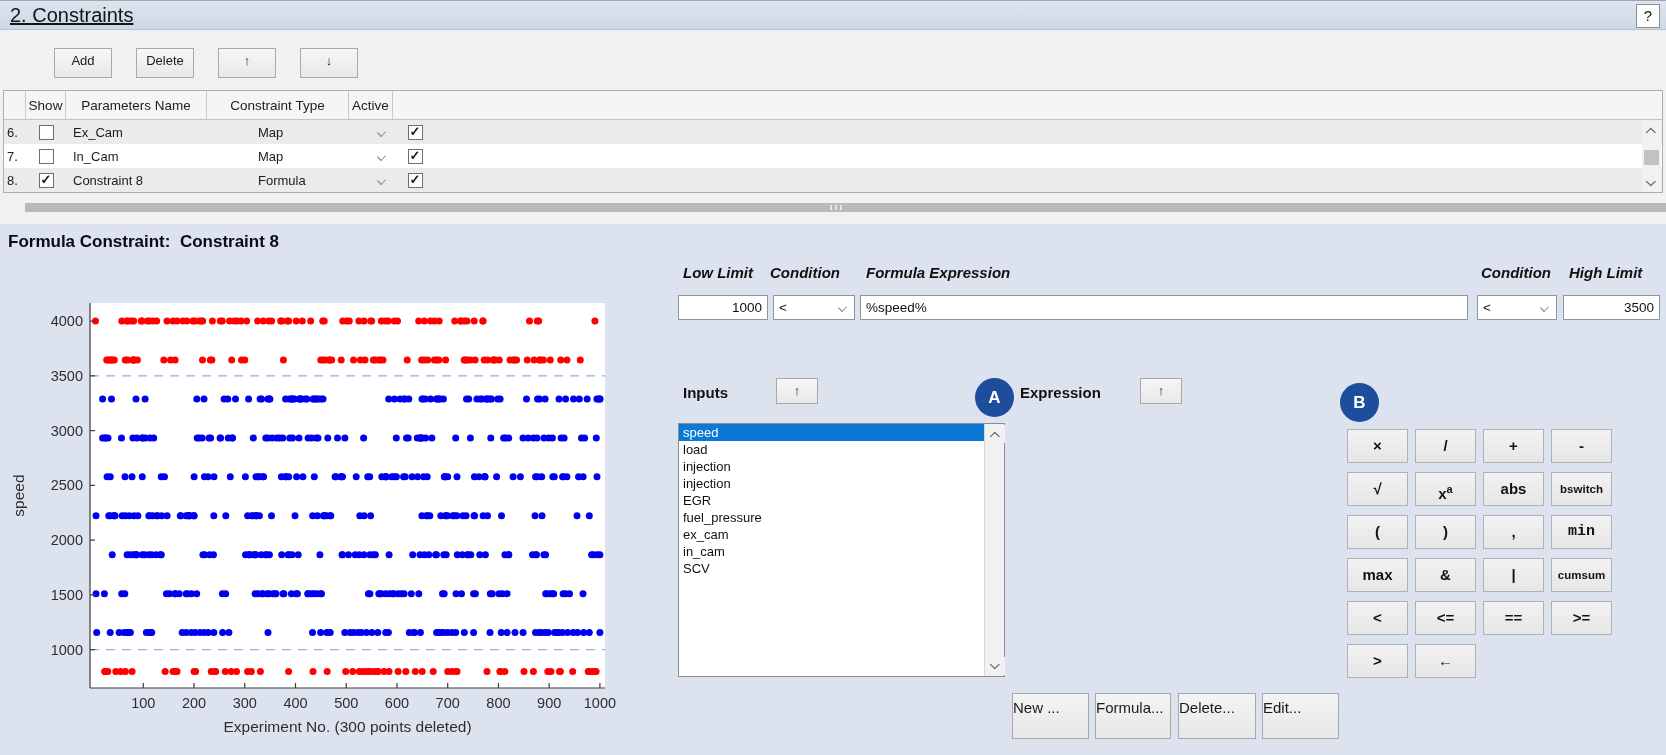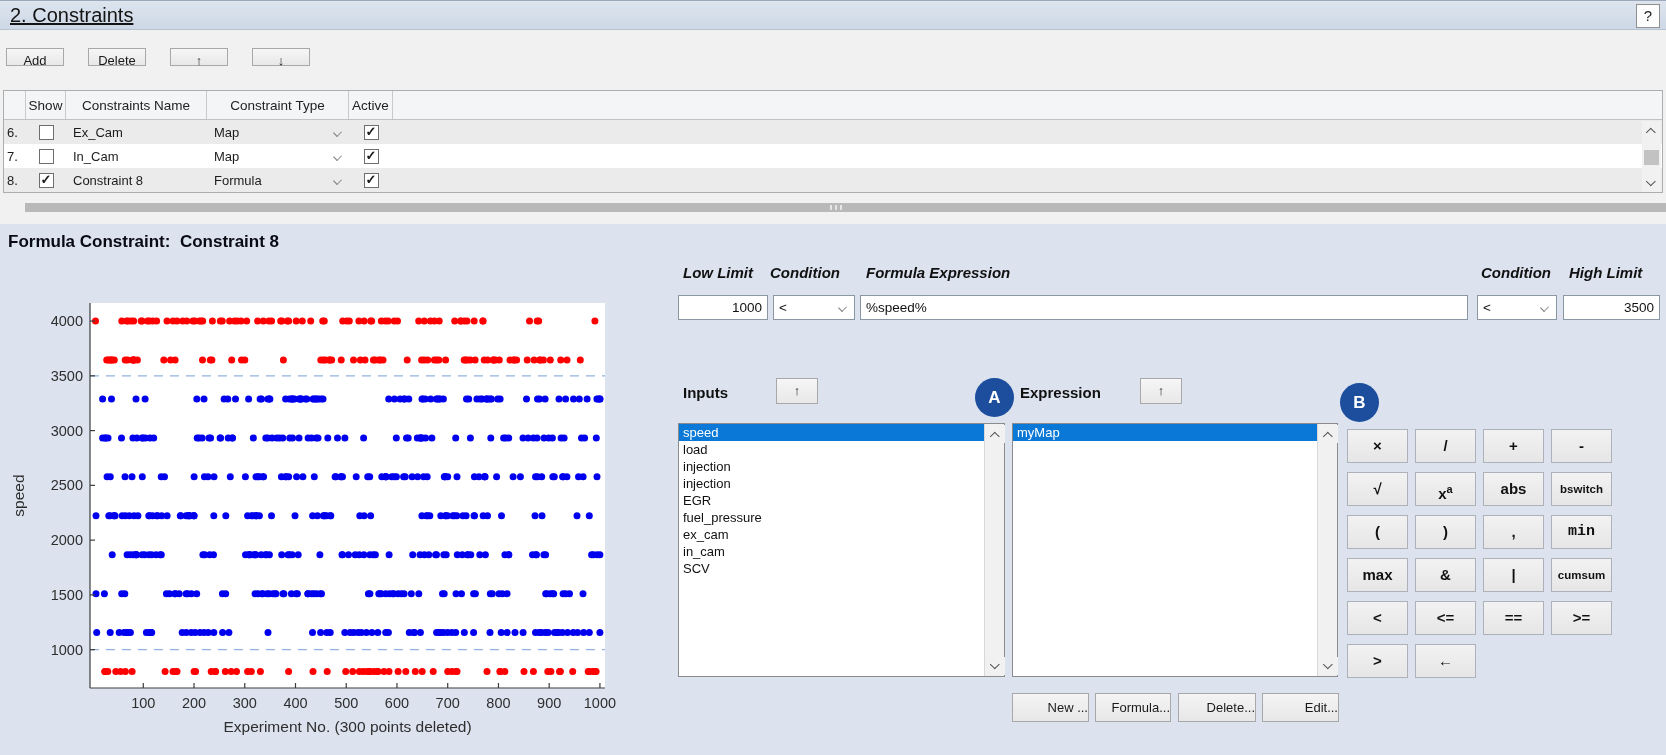--- a/index.html
+++ b/index.html
@@ -10,39 +10,39 @@
   #header { position:absolute; left:0; top:0; width:1666px; height:30px;
     background:linear-gradient(#dde4ee,#cdd8e6); border-top:1px solid #9aa8ba;
     border-bottom:1px solid #b8c3d2; }
   #header .title { position:absolute; left:10px; top:3px; font-size:20px; color:#141414;text-decoration:underline; }
   #help-btn { position:absolute; right:6px; top:3px; width:24px; height:24px;
     background:#fdfdfd; border:1px solid #8f8f8f; font-size:15px; color:#222;
     text-align:center; line-height:22px; cursor:default; }
 
   
   #toolbar { position:absolute; left:0; top:31px; width:1666px; height:59px; background:#f1f1f1; }
-  .tbtn { position:absolute; top:17px; height:18px; background:linear-gradient(#f6f6f6,#e8e8e8);
-    border:1px solid #a8a8ab; font-size:13px; color:#1a1a1a; text-align:center; }
+  .tbtn { position:absolute; top:17px; height:30px; background:linear-gradient(#f6f6f6,#e8e8e8);
+    border:1px solid #a8a8ab; font-size:13px; color:#1a1a1a; text-align:center;margin-left:48px; }
   .tbtn span { display:block; line-height:24px; }
 
   
   #ctable { position:absolute; left:3px; top:90px; width:1660px; height:103px;
     background:#fff; border:1px solid #adadad; }
   .thead { display:flex; height:29px; background:#f4f5f6; border-bottom:1px solid #c2c2c2; }
   .th { border-right:1px solid #c9c9c9; font-size:13.5px; color:#222;
     display:flex; align-items:center; justify-content:center; }
   .c-idx { width:22px; } .c-show { width:40px; } .c-name { width:141px; }
   .c-type { width:142px; } .c-active { width:44px; } .c-rest { flex:1; border-right:none; }
   .trow { display:flex; height:24px; align-items:center; font-size:13px; color:#1c1c1c; }
   .trow.alt { background:#ebebeb; }
   .cell { height:100%; display:flex; align-items:center; }
   .cell.c-idx { padding-left:3px; }
   .cell.c-show { justify-content:center; }
   .cell.c-name { padding-left:7px; }
-  .cell.c-type { padding-left:7px; position:relative; }
+  .cell.c-type { padding-left:7px; position:relative;margin-left:44px; }
   .cell.c-active { justify-content:center; }
   .chk { width:15px; height:15px; background:#fff; border:1px solid #6e6e6e;
     position:relative; display:inline-block; }
   .chk.on::after { content:"✓"; position:absolute; left:1px; top:-2px;
     font-size:13px; color:#1a1a1a; font-weight:bold; }
   .combo-chev { position:absolute; right:8px; top:9px; width:7px; height:7px;
     border-left:1.6px solid #7a7a7a; border-bottom:1.6px solid #7a7a7a;
     transform:rotate(-45deg) scaleY(.8); }
   
   #tbl-vsb { position:absolute; right:1px; top:30px; width:19px; height:71px; background:#f1f1f1; }
@@ -96,22 +96,22 @@
 
   
   #keypad { position:absolute; left:1347px; top:205px; width:265px; }
   .kbtn { position:absolute; width:61px; height:34px; background:linear-gradient(#f2f2f2,#e6e6e6);
     border:1px solid #adb1b8; font-size:15px; font-weight:bold; color:#111;
     text-align:center; line-height:32px; }
   .kbtn.small { font-size:11.5px; }
   .kbtn sup { font-size:11px; }
 
   
-  .abtn { position:absolute; top:469px; height:29px; background:linear-gradient(#f4f4f4,#e7e7e7);
-    border:1px solid #a8a8ab; font-size:13px; color:#1a1a1a; text-align:right; line-height:27px; }
+  .abtn { position:absolute; top:469px; height:46px; background:linear-gradient(#f4f4f4,#e7e7e7);
+    border:1px solid #a8a8ab; font-size:15px; color:#1a1a1a; text-align:left; line-height:27px; }
 
   
   #plot-svg { position:absolute; left:0; top:0; }
 </style>
 </head>
 <body>
 
 <div id="header">
   <div class="title">2. Constraints</div>
   <div id="help-btn">?</div>
@@ -129,21 +129,21 @@
     </div>
   <div class="tbtn" style="left:252px;width:58px">
       <span>↓</span>
     </div>
 </div>
 
 <div id="ctable">
   <div class="thead">
     <div class="th c-idx"></div>
     <div class="th c-show">Show</div>
-    <div class="th c-name">Constraints Name</div>
+    <div class="th c-name">Parameters Name</div>
     <div class="th c-type">Constraint Type</div>
     <div class="th c-active">Active</div>
     <div class="th c-rest"></div>
   </div>
   <div id="tbody">
       <div class="trow alt">
         <div class="cell c-idx">6.</div>
         <div class="cell c-show">
           <span class="chk "></span>
         </div>
@@ -988,33 +988,20 @@
       </div>
     <div class="lb-sb">
       <div class="sb-arrow a-top">
           <i class="chev up"></i>
         </div>
       <div class="sb-arrow a-bot">
           <i class="chev down"></i>
         </div>
     </div>
   </div>
-  <div class="listbox" style="left:1012px;width:326px">
-    <div class="lb-items" id="params-items">
-        <div class="lb-item sel">myMap</div>
-      </div>
-    <div class="lb-sb">
-      <div class="sb-arrow a-top">
-          <i class="chev up"></i>
-        </div>
-      <div class="sb-arrow a-bot">
-          <i class="chev down"></i>
-        </div>
-    </div>
-  </div>
 
   <div id="keypad">
       <div class="kbtn" style="left: 0px; top: 0px;">×</div>
       <div class="kbtn" style="left: 68px; top: 0px;">/</div>
       <div class="kbtn" style="left: 136px; top: 0px;">+</div>
       <div class="kbtn" style="left: 204px; top: 0px;">-</div>
       <div class="kbtn" style="left: 0px; top: 43px;">√</div>
       <div class="kbtn" style="left: 68px; top: 43px;">x<sup>a</sup></div>
       <div class="kbtn" style="left: 136px; top: 43px;">abs</div>
       <div class="kbtn small" style="left: 204px; top: 43px;">bswitch</div>

